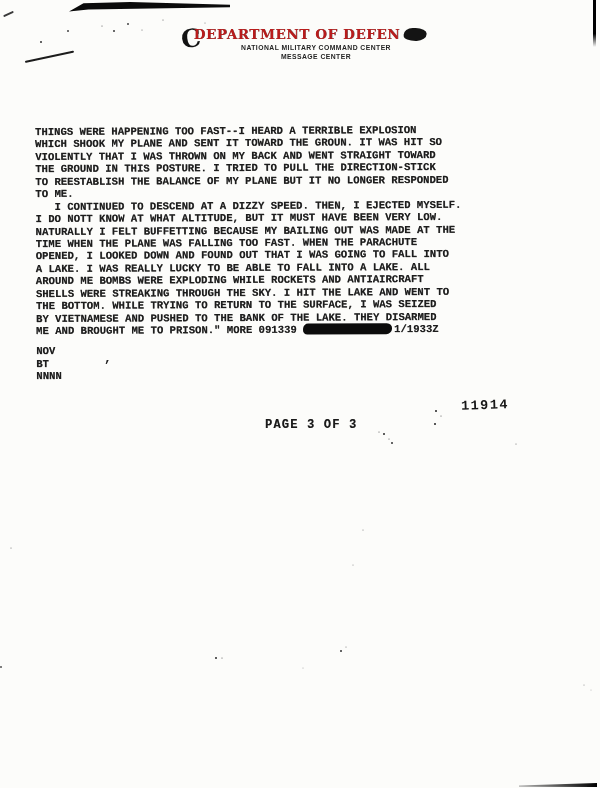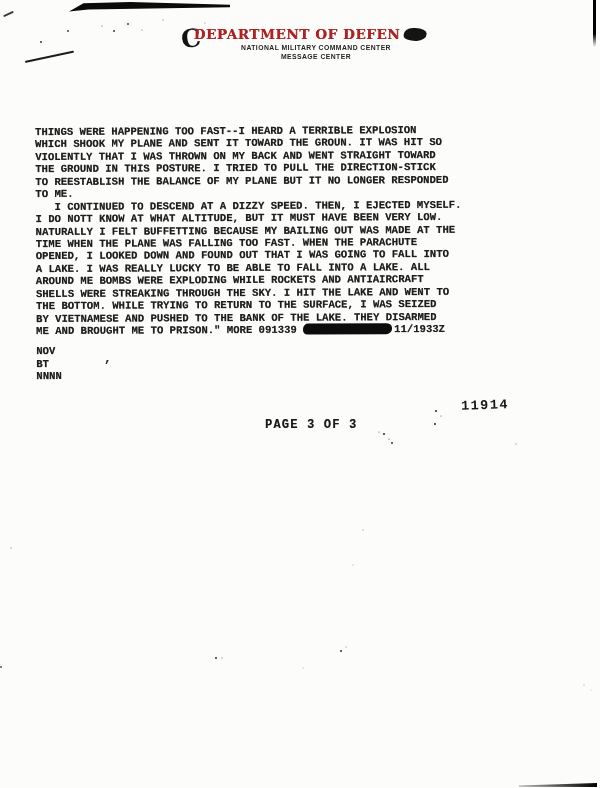--- a/index.html
+++ b/index.html
@@ -128,21 +128,21 @@
         <div class="tline">I DO NOTT KNOW AT WHAT ALTITUDE, BUT IT MUST HAVE BEEN VERY LOW.</div>
         <div class="tline">NATURALLY I FELT BUFFETTING BECAUSE MY BAILING OUT WAS MADE AT THE</div>
         <div class="tline">TIME WHEN THE PLANE WAS FALLING TOO FAST. WHEN THE PARACHUTE</div>
         <div class="tline">OPENED, I LOOKED DOWN AND FOUND OUT THAT I WAS GOING TO FALL INTO</div>
         <div class="tline">A LAKE. I WAS REALLY LUCKY TO BE ABLE TO FALL INTO A LAKE. ALL</div>
         <div class="tline">AROUND ME BOMBS WERE EXPLODING WHILE ROCKETS AND ANTIAIRCRAFT</div>
         <div class="tline">SHELLS WERE STREAKING THROUGH THE SKY. I HIT THE LAKE AND WENT TO</div>
         <div class="tline">THE BOTTOM. WHILE TRYING TO RETURN TO THE SURFACE, I WAS SEIZED</div>
         <div class="tline">BY VIETNAMESE AND PUSHED TO THE BANK OF THE LAKE. THEY DISARMED</div>
       </div>
-    <div class="tline"><span>ME AND BROUGHT ME TO PRISON." MORE 091339 </span><span class="redaction-bar"></span><span>11/1933Z</span></div>
+    <div class="tline"><span>ME AND BROUGHT ME TO PRISON." MORE 091339 </span><span class="redaction-bar"></span><span>1/1933Z</span></div>
     <div class="sign-off">
         <div class="tline">NOV</div>
         <div class="tline">BT</div>
         <div class="tline">NNNN</div>
       </div>
   </div>
   <div class="nov-mark">,</div>
 
   <div class="page-label">PAGE 3 OF 3</div>
   <div class="doc-number">11914</div>

